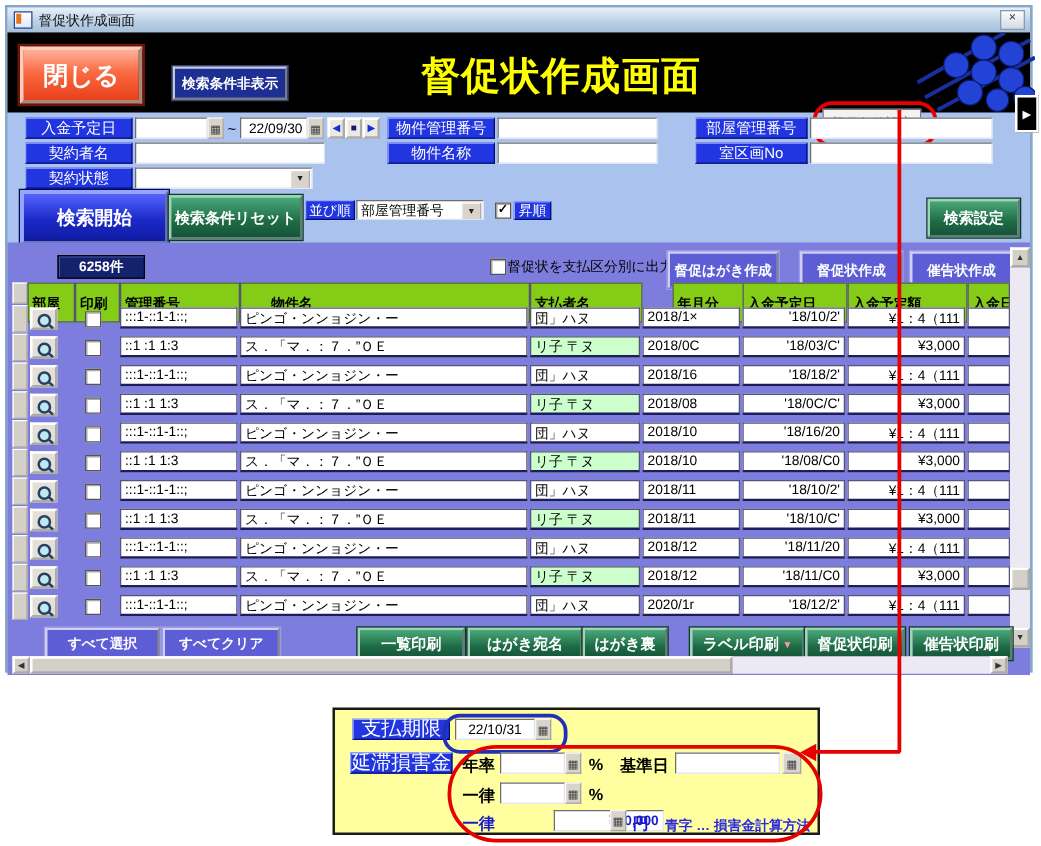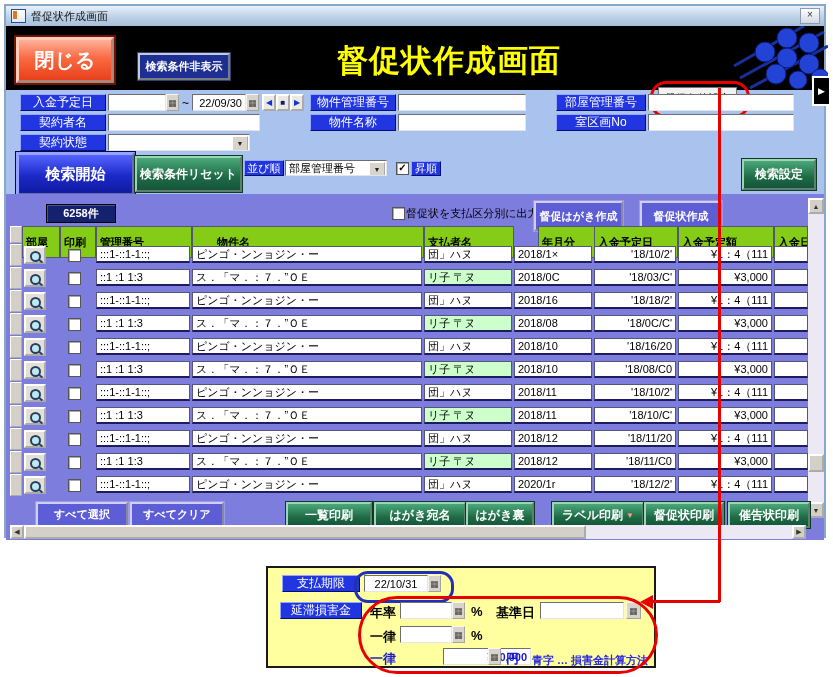--- a/index.html
+++ b/index.html
@@ -50,21 +50,21 @@
   .mag{position:absolute;left:4px;top:3px;width:7px;height:7px;border:2px solid #284060;border-radius:50%;background:#bfe9f2;}
   .mag::after{content:"";position:absolute;width:5px;height:2px;background:#284060;right:-4px;bottom:-2px;transform:rotate(40deg);}
   
   .sbtn{position:absolute;background:#d4d0c8;border:2px outset #fff;font-size:7px;color:#333;display:flex;align-items:center;justify-content:center;box-sizing:border-box;}
   .strack{position:absolute;background:#ece9f4;}
   .sthumb{position:absolute;background:#d4d0c8;border:2px outset #fff;box-sizing:border-box;}
   
   .ftr-grn{position:absolute;top:496px;height:22px;}
   
   #panel{position:absolute;left:266px;top:566px;width:390px;height:102px;background:#ffffa0;border:2px solid #1a1a1a;box-sizing:border-box;}
-  .p-lbl{height:17px;background:#2135e0;border:1px solid #001070;border-top-color:#97a6ff;border-left-color:#97a6ff;color:#fff;font-size:12px;display:flex;align-items:center;justify-content:center;position:absolute;box-sizing:border-box;}
+  .p-lbl{height:17px;background:#2135e0;border:1px solid #001070;border-top-color:#97a6ff;border-left-color:#97a6ff;color:#fff;font-size:16px;display:flex;align-items:center;justify-content:center;position:absolute;box-sizing:border-box;}
   .p-txt{position:absolute;font-size:13px;font-weight:bold;color:#000;}
   .p-txt.blue{color:#1a1acc;}
   .note{position:absolute;font-size:11px;color:#2a2ae0;font-weight:bold;}
   .blue-oval{position:absolute;left:86px;top:3px;width:94px;height:26px;border:3px solid #2030b8;border-radius:14px;pointer-events:none;}
   .red-oval{position:absolute;left:90px;top:28px;width:294px;height:72px;border:3px solid #e60000;border-radius:40px;pointer-events:none;}
   
   .vline{position:absolute;left:718px;top:88px;width:3px;height:514px;background:#e60000;}
   .hline{position:absolute;left:652px;top:600px;width:68px;height:3px;background:#e60000;}
   .ahead{position:absolute;left:640px;top:595px;width:0;height:0;border-top:7px solid transparent;border-bottom:7px solid transparent;border-right:13px solid #e60000;}
   .grape{fill:#2243d6;stroke:#0a1a70;stroke-width:1;}
@@ -142,20 +142,21 @@
     <div class="lbl" style="left:405px;top:155px;width:30px;height:15px;font-size:11px;">昇順</div>
     <div class="btn-searchset grn">検索設定</div>
 
     <div id="periw"></div>
 
     <div class="count-badge">6258件</div>
     <div class="cb" style="left:386px;top:201px;"></div>
     <div class="split-label">督促状を支払区分別に出力する</div>
     <div class="peri-btn" style="left:528px;top:195px;width:85px;height:26px;">督促はがき作成</div>
     <div class="peri-btn" style="left:634px;top:195px;width:78px;height:26px;">督促状作成</div>
+    <div class="peri-btn" style="left:722px;top:195px;width:78px;height:26px;">催告状作成</div>
 
     <div class="rowsel" style="left:4px;top:220px;height:17px;"></div>
     <div class="th" style="left:16px;top:220px;width:38px;">部屋</div>
     <div class="th" style="left:54px;top:220px;width:36px;">印刷</div>
     <div class="th" style="left:90px;top:220px;width:96px;">管理番号</div>
     <div class="th" style="left:186px;top:220px;width:232px;padding-left:24px;">物件名</div>
     <div class="th" style="left:418px;top:220px;width:90px;">支払者名</div>
     <div class="th" style="left:532px;top:220px;width:80px;">年月分</div>
     <div class="th" style="left:588px;top:220px;width:84px;">入金予定日</div>
     <div class="th" style="left:672px;top:220px;width:96px;">入金予定額</div>

